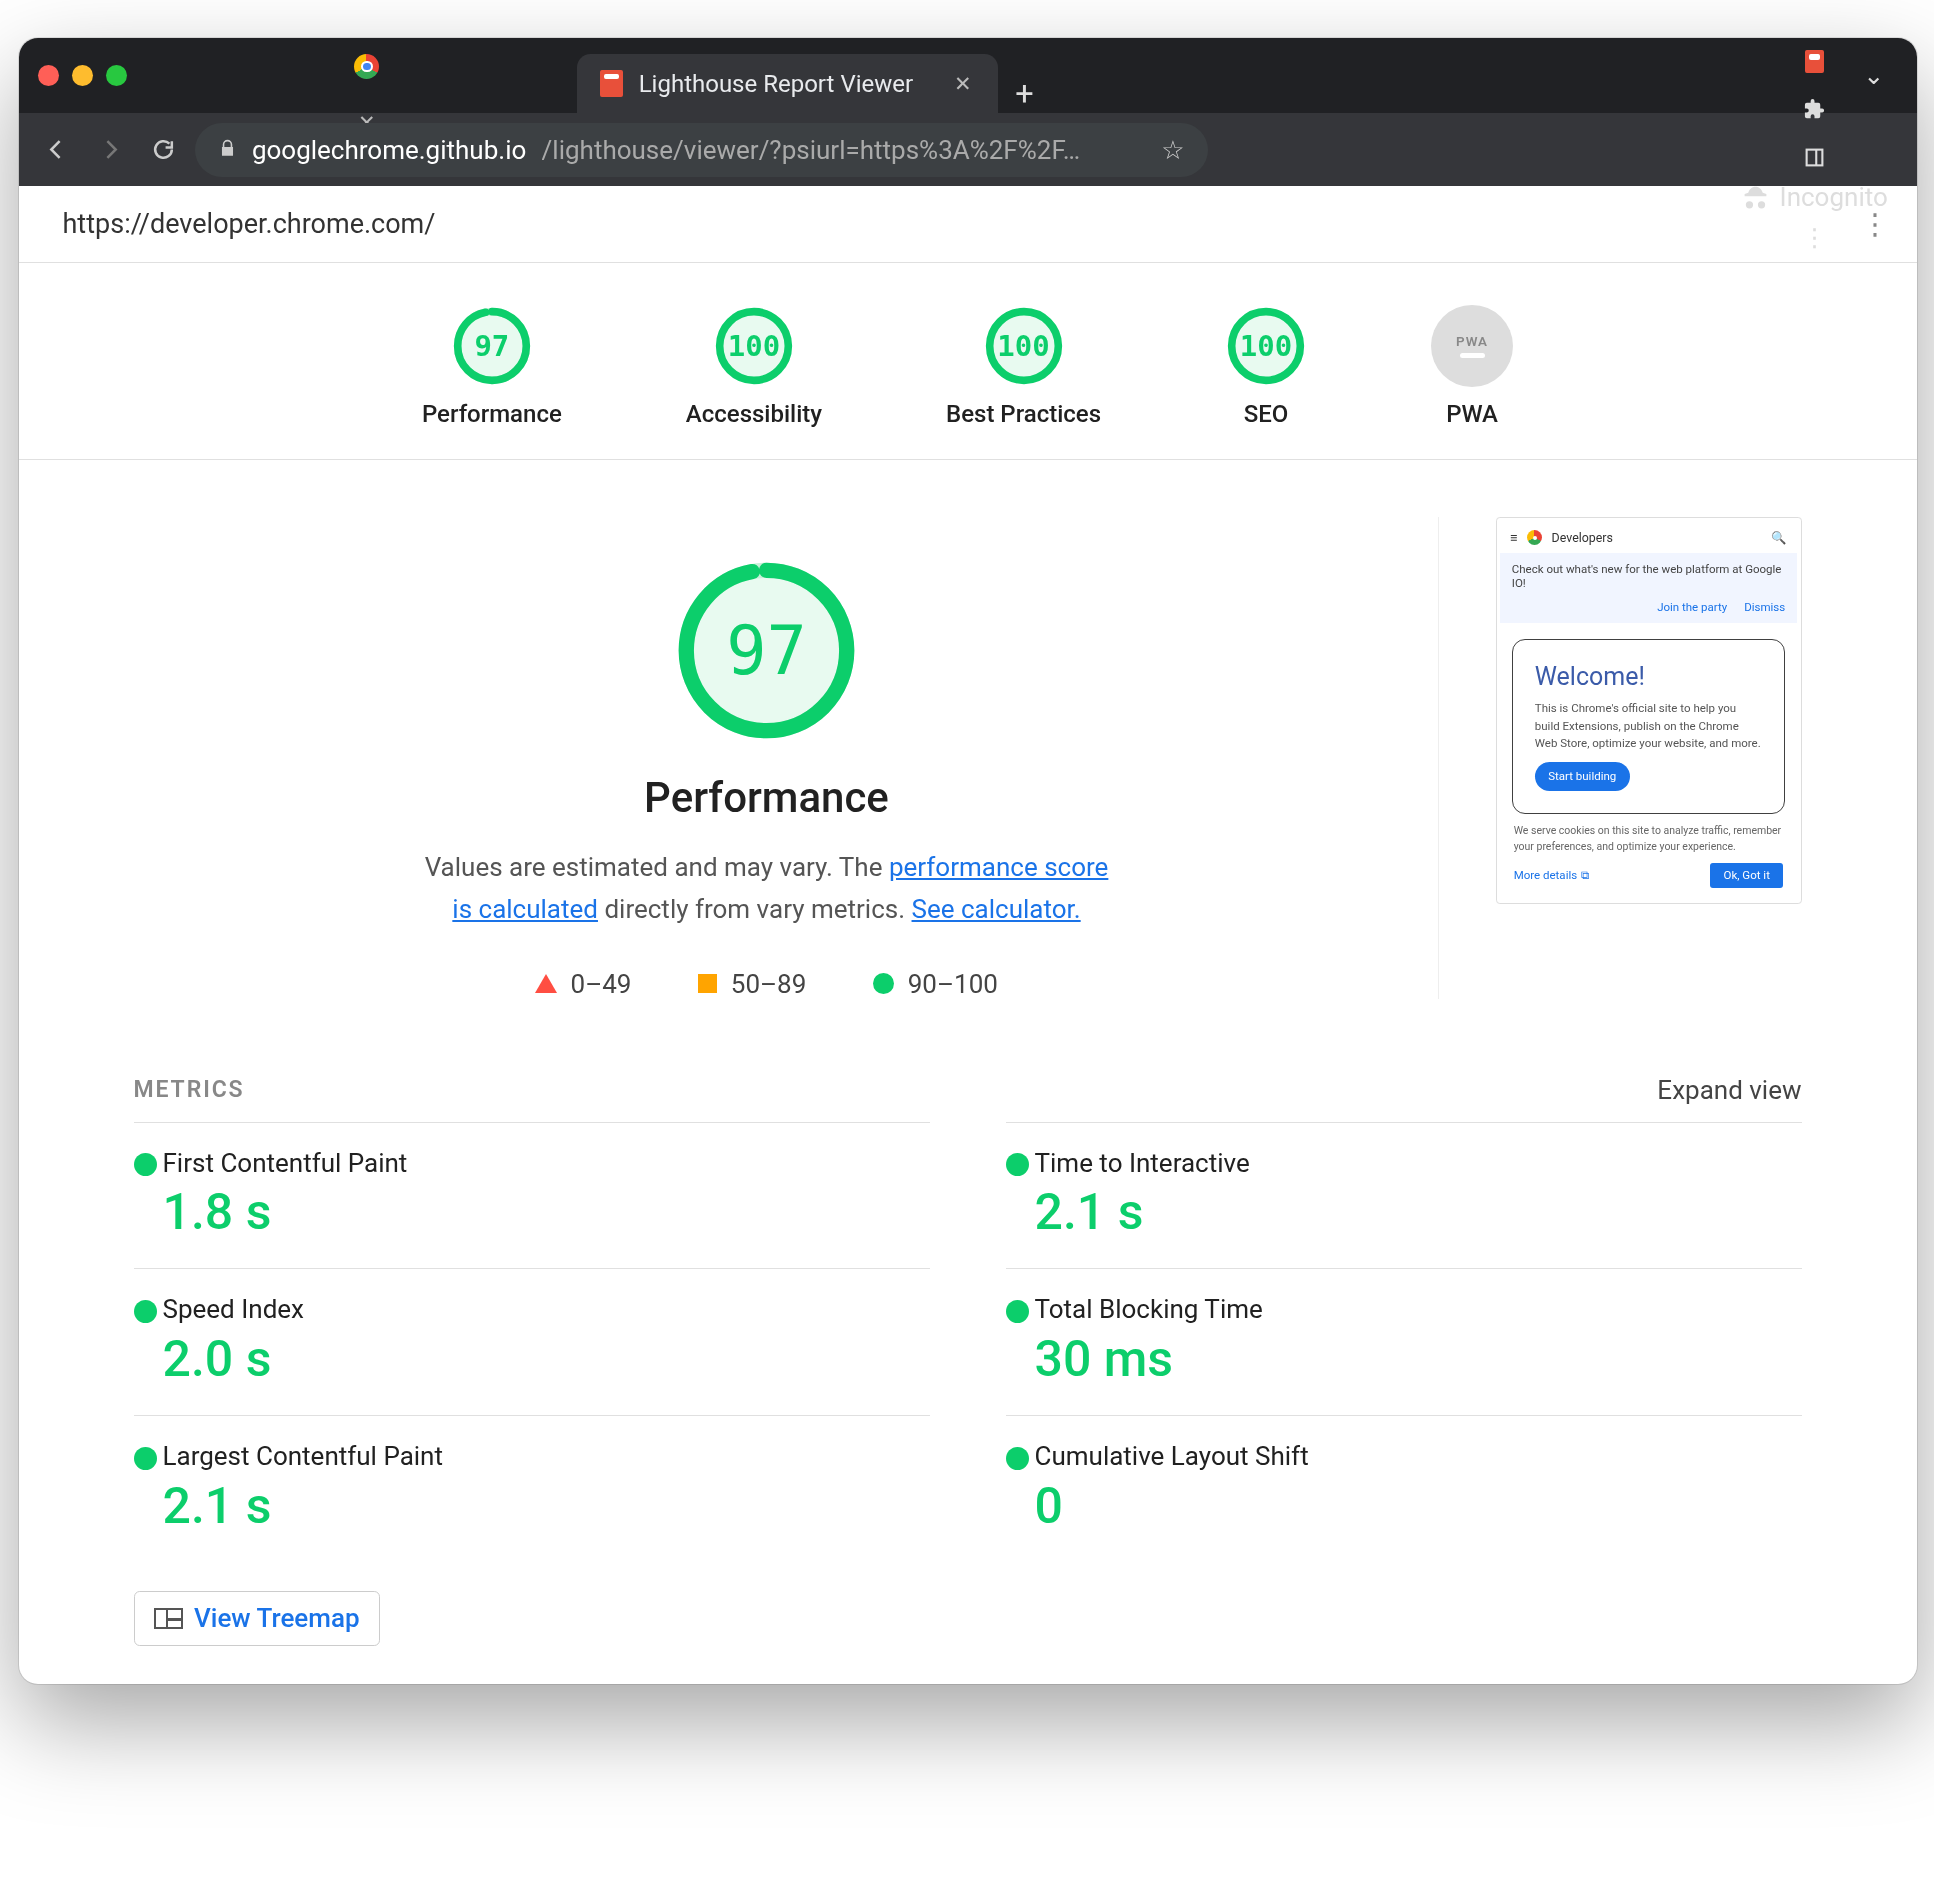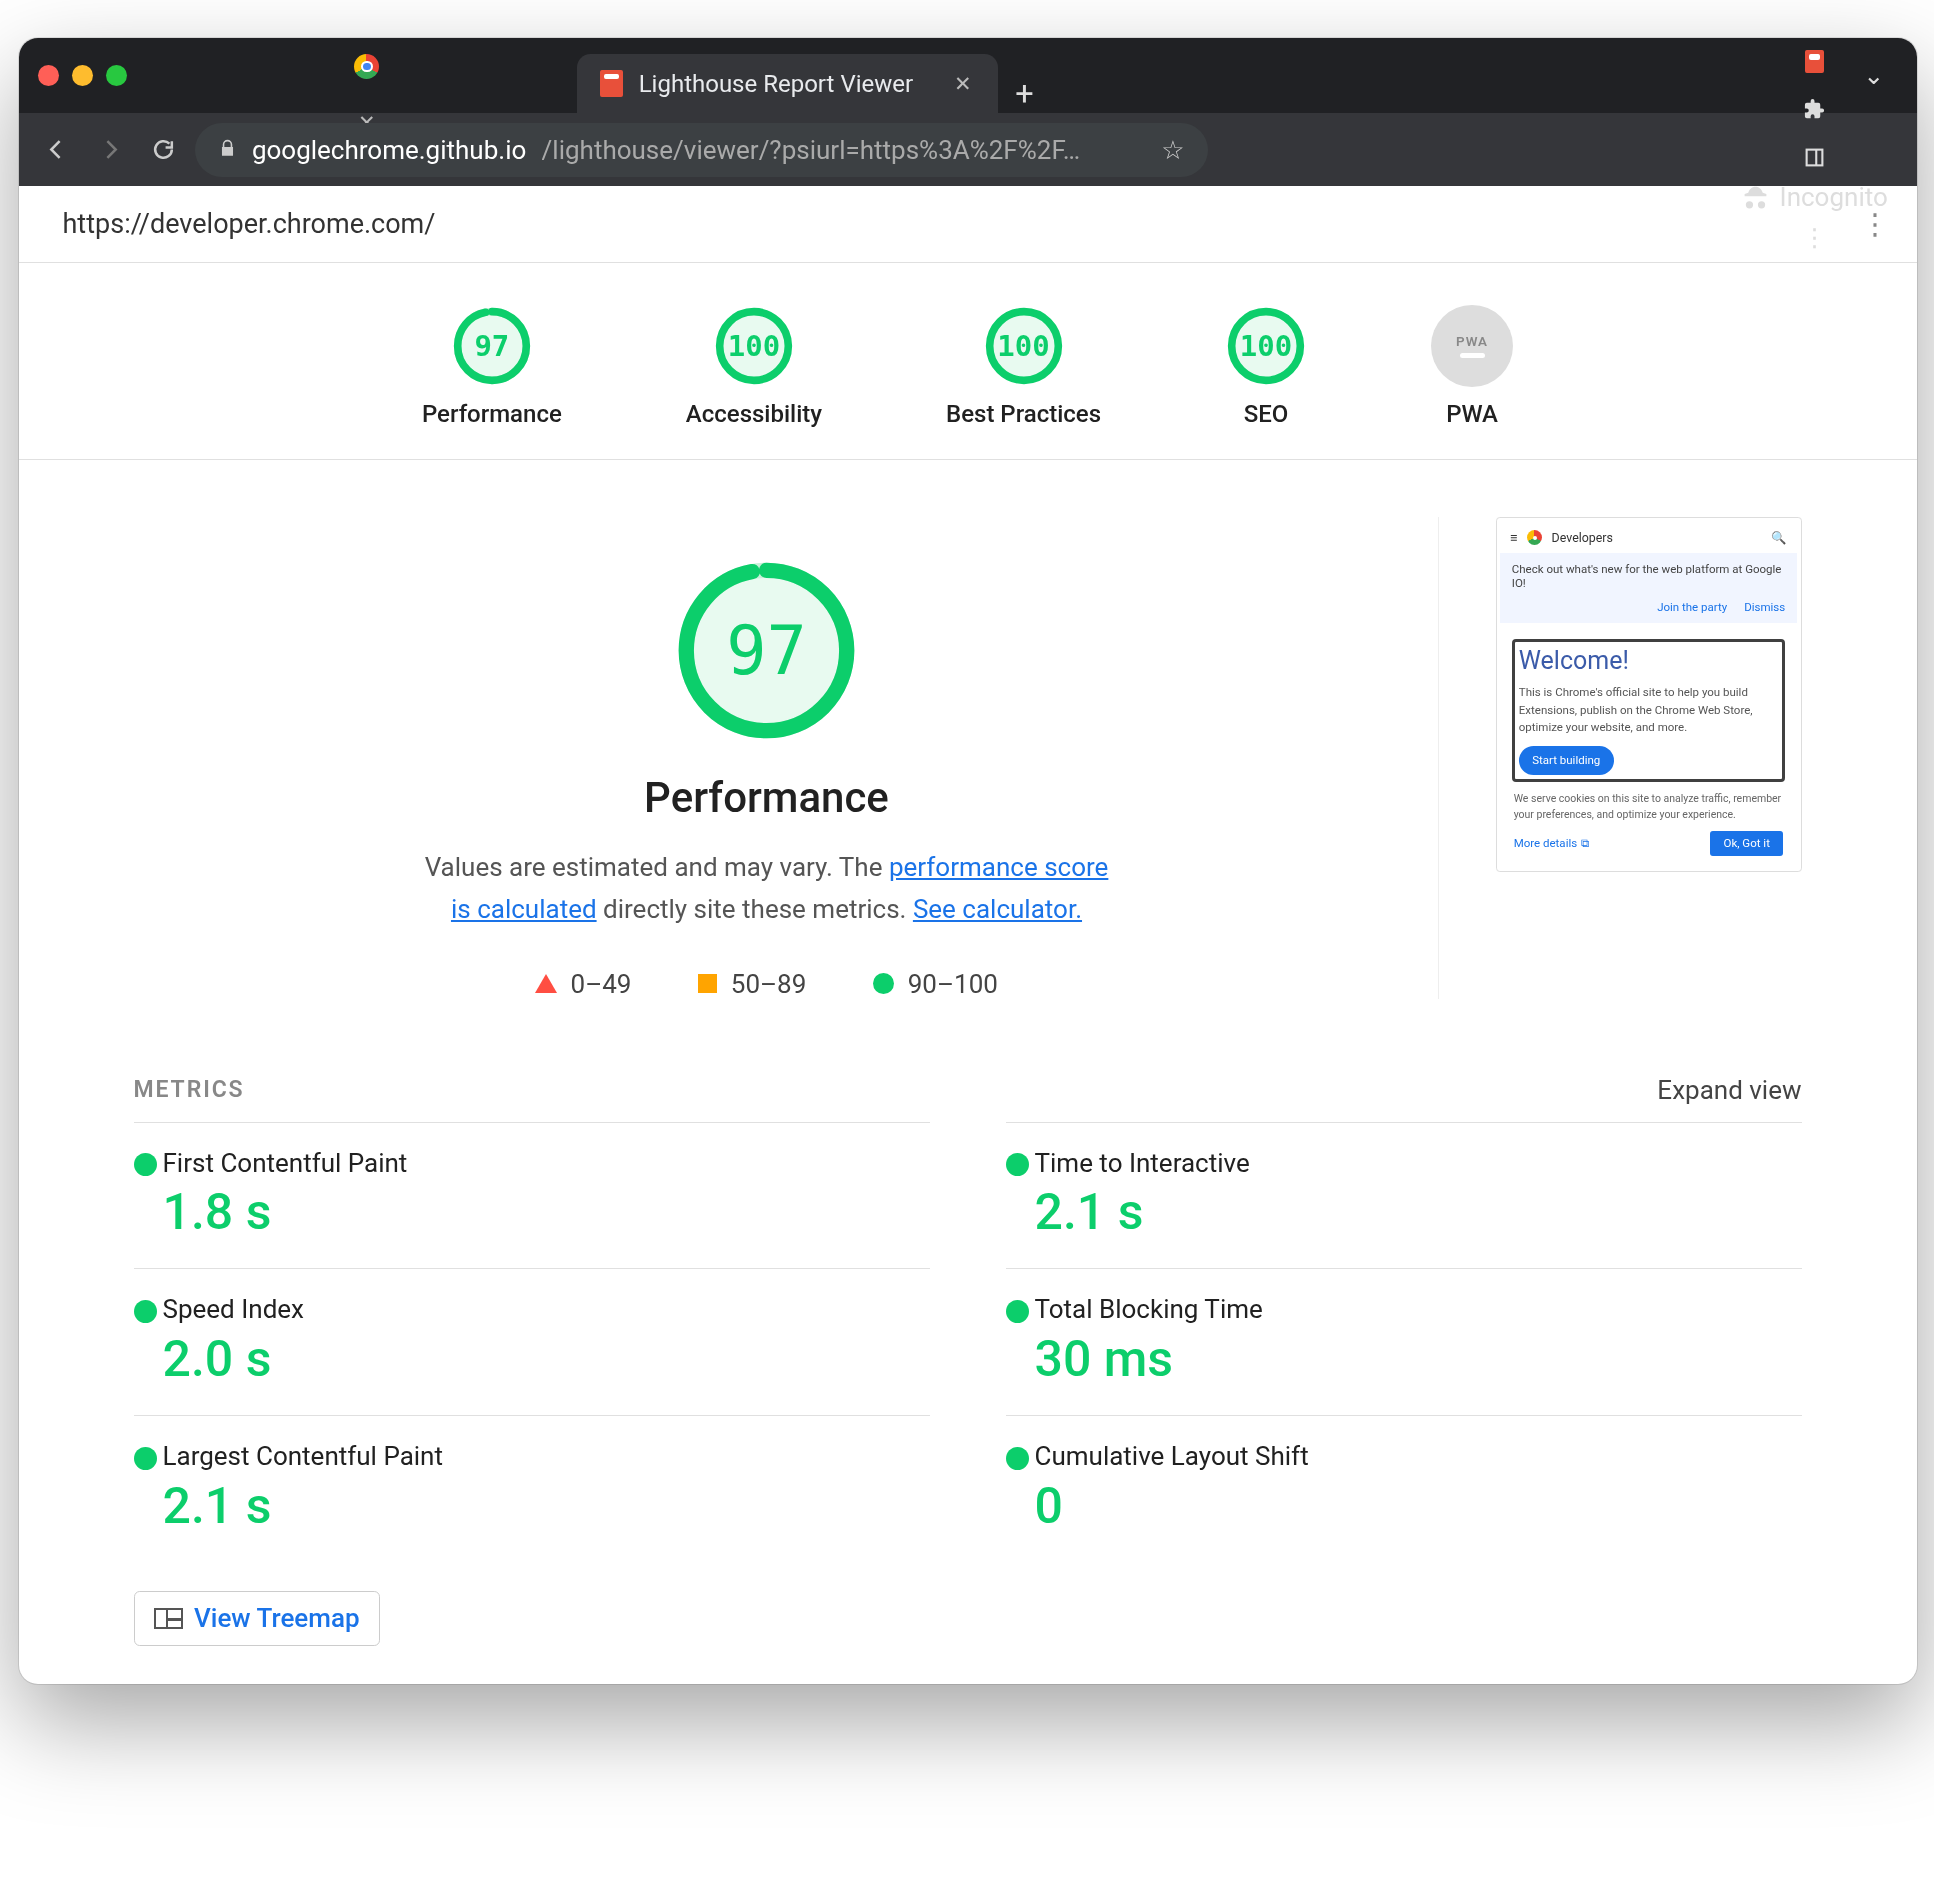--- a/index.html
+++ b/index.html
@@ -72,21 +72,21 @@
   .tri{width:0;height:0;border-left:11.5px solid transparent;border-right:11.5px solid transparent;border-bottom:19px solid var(--red);}
   .sq{width:19px;height:19px;background:var(--orange);}
   .cir{width:21px;height:21px;border-radius:50%;background:var(--green);}
   
   .thumb{width:306px;border:1px solid #ddd;border-radius:3.8px;padding:3.8px;background:#fff;font-size:12.4px;color:#333;align-self:flex-start;}
   .thumb .tbar{display:flex;align-items:center;gap:9.6px;padding:7.6px 9.6px;}
   .thumb .tbar .mag{margin-left:auto;color:#777;}
   .thumb .banner{background:#f1f5ff;padding:9.6px 11.5px;font-size:11.5px;color:#444;}
   .thumb .banner .links{display:flex;justify-content:flex-end;gap:17px;margin-top:9.6px;}
   .thumb .banner .links span{color:var(--link);}
-  .thumb .card{border:3px solid #404040;border-radius:4px;margin:15.3px 11.5px 9.6px;padding:4px;}
+  .thumb .card{border:1px solid #404040;border-radius:13px;margin:15.3px 11.5px 9.6px;padding:22px;}
   .thumb .welcome{font-size:25px;color:#3b5ba9;font-weight:400;}
   .thumb .card p{font-size:11.5px;color:#555;line-height:1.5;margin:9.6px 0;}
   .thumb .pill{display:inline-block;background:#1a73e8;color:#fff;font-size:11.5px;padding:7.6px 13.4px;border-radius:15.3px;}
   .thumb .cookie{font-size:10.5px;color:#666;padding:0 13.4px;line-height:1.5;}
   .thumb .cookie-row{display:flex;align-items:center;padding:7.6px 13.4px 11.5px;gap:24px;}
   .thumb .cookie-row .more{color:var(--link);font-size:11.5px;display:flex;align-items:center;gap:3.8px;}
   .thumb .cookie-row .ok{margin-left:auto;background:#1a73e8;color:#fff;font-size:11.5px;padding:5.7px 13.4px;border-radius:2.9px;}
   
   .metrics-head{display:flex;align-items:center;margin-top:76px;}
   .metrics-head .label{font-size:23px;letter-spacing:1.9px;color:#888;font-weight:600;}
@@ -250,21 +250,21 @@
         <div class="big-gauge">
           <svg width="191" height="191" viewBox="0 0 200 200">
               <circle cx="100" cy="100" r="84" fill="var(--green-fill)"></circle>
               <circle cx="100" cy="100" r="84" fill="none" stroke="#c8f0d8" stroke-width="16"></circle>
               <circle cx="100" cy="100" r="84" fill="none" stroke="var(--green)" stroke-width="16" stroke-dasharray="528" stroke-dashoffset="16" stroke-linecap="round"></circle>
             </svg>
           <div class="num">97</div>
         </div>
         <div class="perf-title">Performance</div>
         <div class="perf-desc">
-          <span>Values are estimated and may vary. The </span><a href="#">performance score is calculated</a><span> directly site these metrics. </span><a href="#">See calculator.</a>
+          <span>Values are estimated and may vary. The </span><a href="#">performance score is calculated</a><span> directly from vary metrics. </span><a href="#">See calculator.</a>
         </div>
         <div class="legend">
           <div class="item">
               <span class="tri"></span>
               <span>0–49</span>
             </div>
           <div class="item">
               <span class="sq"></span>
               <span>50–89</span>
             </div>

